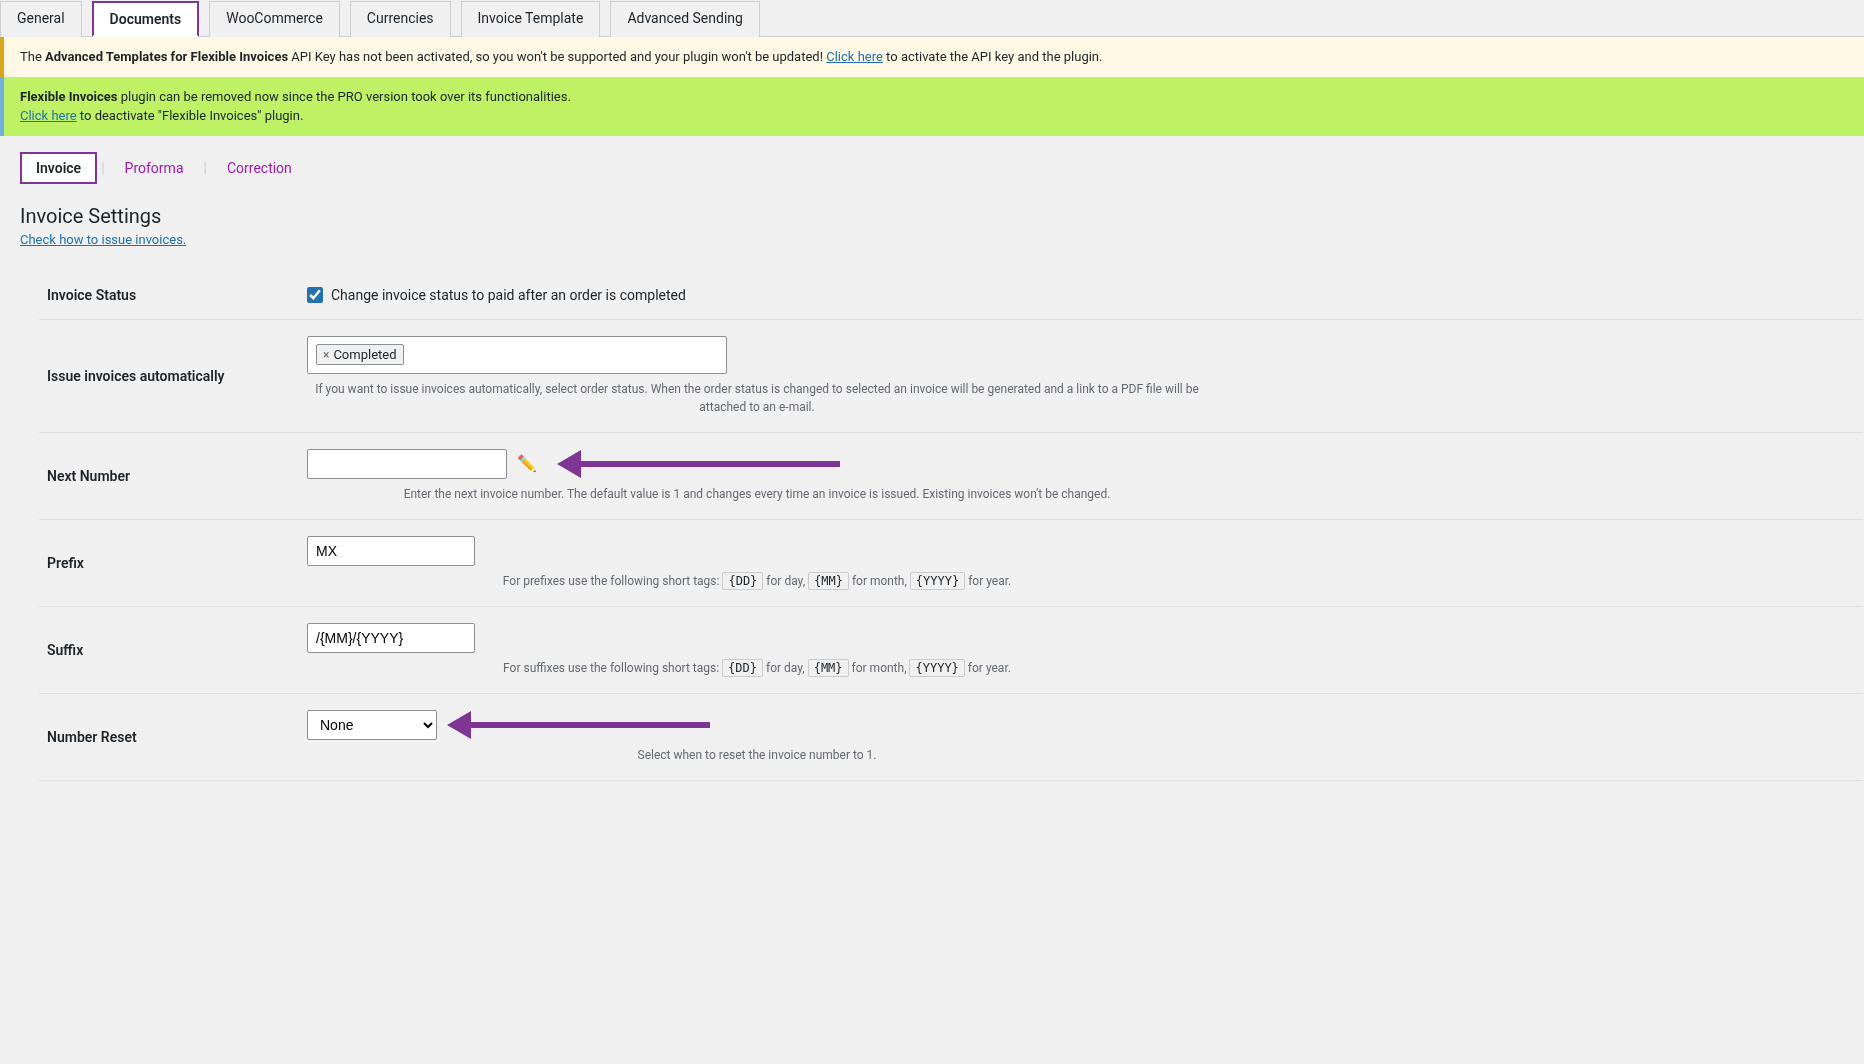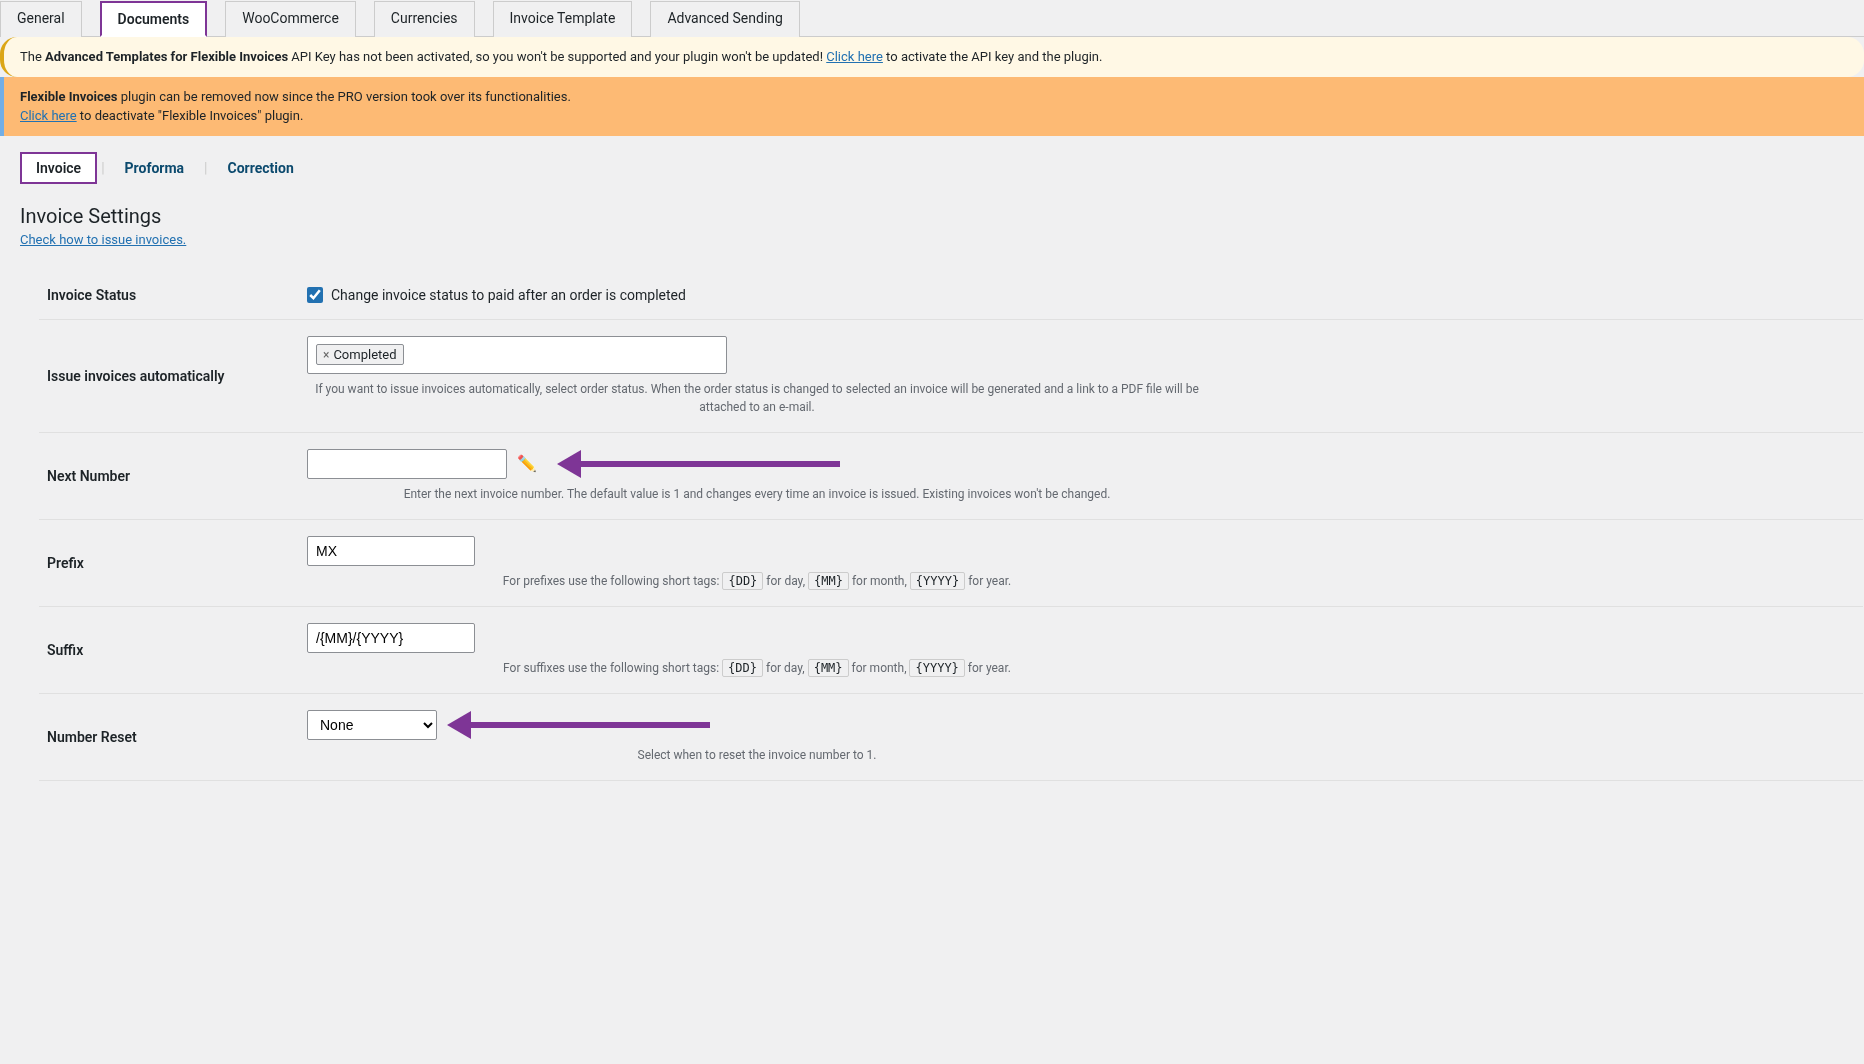--- a/index.html
+++ b/index.html
@@ -13,21 +13,21 @@
       max-width: 1864px;
       min-height: 1064px;
       background: #f0f0f1;
     }
     
     .tabs-bar {
       display: flex;
       background: #f0f0f1;
       border-bottom: 1px solid #ccc;
       padding: 0 0 0 0;
-      gap: 16px;
+      gap: 8px;
     }
     .tab {
       padding: 8px 16px;
       font-size: 14px;
       cursor: pointer;
       border: 1px solid #ccc;
       border-bottom: none;
       background: #f0f0f1;
       color: #1d2327;
       margin-right: 2px;
@@ -43,24 +43,23 @@
       color: #1d2327;
     }
     
     .notice-yellow {
       background: #fff8e5;
       border-left: 4px solid #dba617;
       padding: 10px 16px;
       margin: 0;
       font-size: 13px;
       line-height: 1.5;
-      border-radius: 17px;
     }
     .notice-blue {
-      background: #fdba74;
+      background: #bef264;
       border-left: 4px solid #72aee6;
       padding: 10px 16px;
       margin: 0;
       font-size: 13px;
       line-height: 1.5;
     }
     .notice-yellow a, .notice-blue a {
       color: #2271b1;
       text-decoration: underline;
       cursor: pointer;
@@ -71,23 +70,22 @@
       align-items: center;
       padding: 16px 20px 0 20px;
       gap: 0;
     }
     .sub-tab {
       padding: 6px 14px;
       font-size: 14px;
       cursor: pointer;
       border: 2px solid transparent;
       background: transparent;
-      color: #0c4a6e;
+      color: #a21caf;
       text-decoration: none;
-      font-weight: bold;
     }
     .sub-tab.active {
       border: 2px solid #7e3596;
       color: #1d2327;
       font-weight: 600;
       background: #fff;
     }
     .sub-tab-separator {
       color: #ccc;
       margin: 0 4px;

